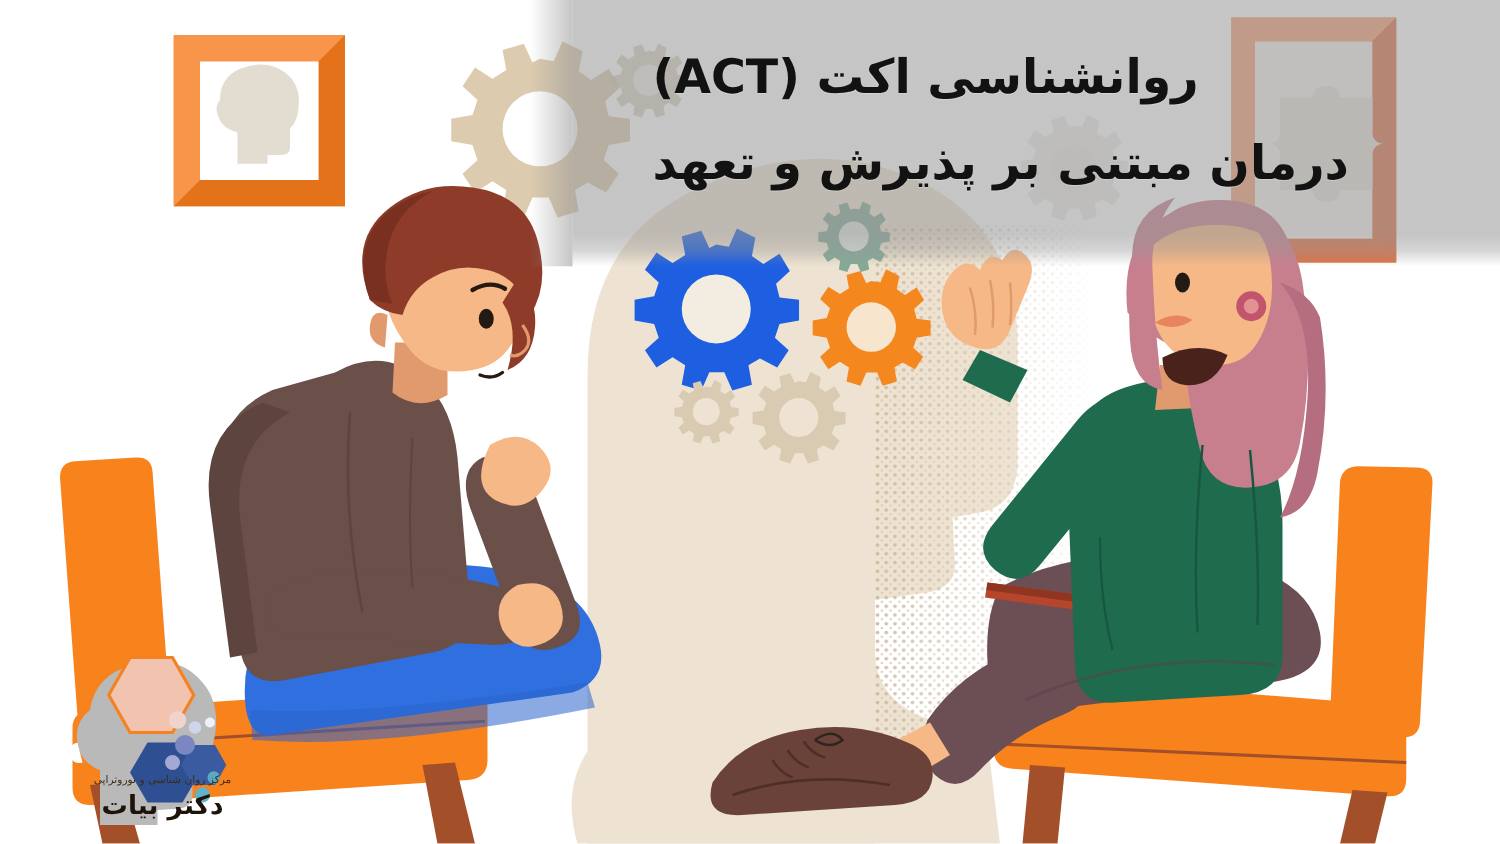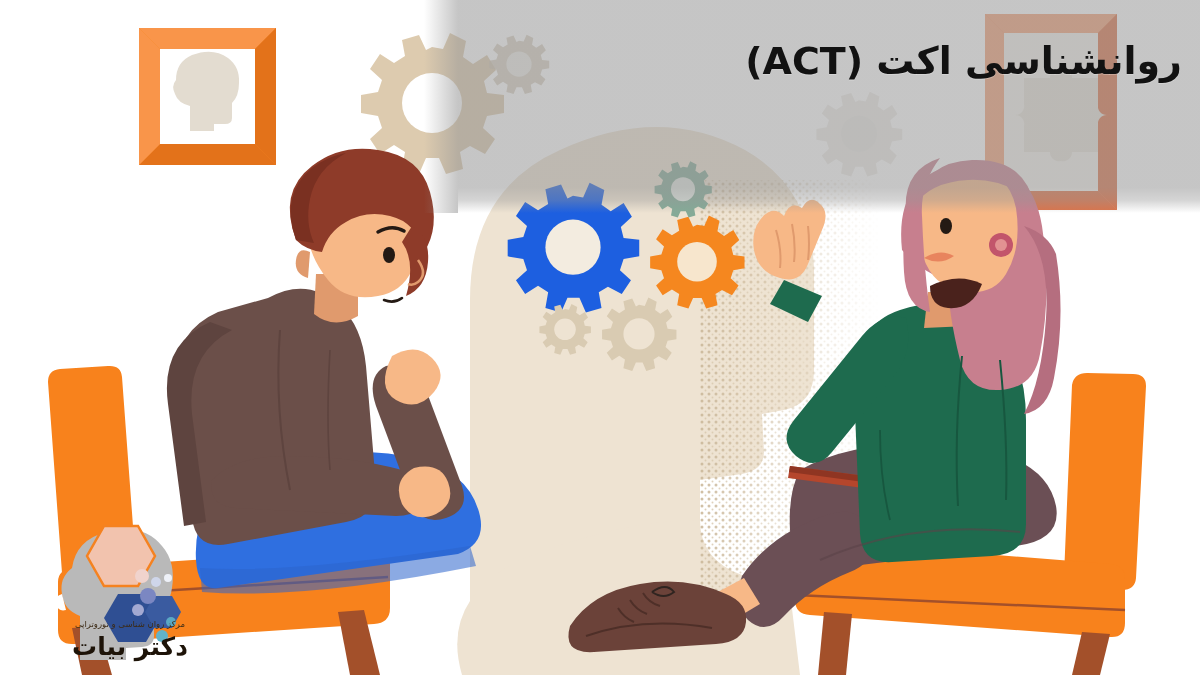--- a/index.html
+++ b/index.html
@@ -24,40 +24,40 @@
     pointer-events:none;
   }
   #banner::before{
     content:"";position:absolute;left:-34px;top:0;width:34px;height:100%;
     background:linear-gradient(to left, rgba(150,150,150,.55), rgba(150,150,150,0));
   }
 
   
   #headline{
     position:absolute;right:18px;top:34px;width:660px;
-    text-align:right;direction:rtl;
+    text-align:left;direction:rtl;
     color:#121212;
     font-weight:700;
     line-height:1.45;
     letter-spacing:0px;
     text-shadow:0 1px 0 rgba(255,255,255,.25);
   }
   #headline .l1{font-size:38px;display:block;}
   #headline .l2{font-size:38px;display:block;margin-top:14px;}
 
   
   #logo{position:absolute;left:42px;top:512px;width:205px;height:155px;}
   #logo .logo-sub{
     position:absolute;left:8px;top:108px;width:160px;text-align:center;
     direction:rtl;font-size:8.5px;font-weight:400;color:#3c2b16;line-height:1;
     white-space:nowrap;
   }
   #logo .logo-main{
     position:absolute;left:8px;top:122px;width:160px;text-align:center;
-    direction:rtl;font-size:25px;font-weight:700;color:#1d1308;
+    direction:rtl;font-size:21px;font-weight:700;color:#1d1308;
     letter-spacing:1px;line-height:1;white-space:nowrap;
   }
 </style>
 </head>
 <body>
 
 <div id="stage">
 
   <svg id="art" viewBox="0 0 1200 675">
     <defs>
@@ -344,20 +344,21 @@
       <path d="M880 430 q0 50 10 90" stroke="#17573f" stroke-width="1.8" fill="none"></path>
 
       <path d="M820 560 q90 -40 200 -28" stroke="#5a4248" stroke-width="2" fill="none" opacity=".6"></path>
     </g>
   </svg>
 
   <div id="banner"></div>
 
   <div id="headline">
     <span class="l1">روانشناسی اکت (ACT)</span>
+    <span class="l2">درمان مبتنی بر پذیرش و تعهد</span>
   </div>
 
   <div id="logo">
     <svg viewBox="0 0 205 155" width="205" height="155">
 
       <path fill="#b9b9b9" d="M38 148 L38 104 Q22 98 20 82 Q17 66 30 56 Q34 28 64 20
         Q100 10 120 34 Q134 50 130 76 Q127 96 112 104 L112 124 Q112 134 100 135
         L84 136 L84 148 Z"></path>
 
       <path fill="#ffffff" d="M20 82 q-8 2 -6 10 q2 8 10 6 Z"></path>

